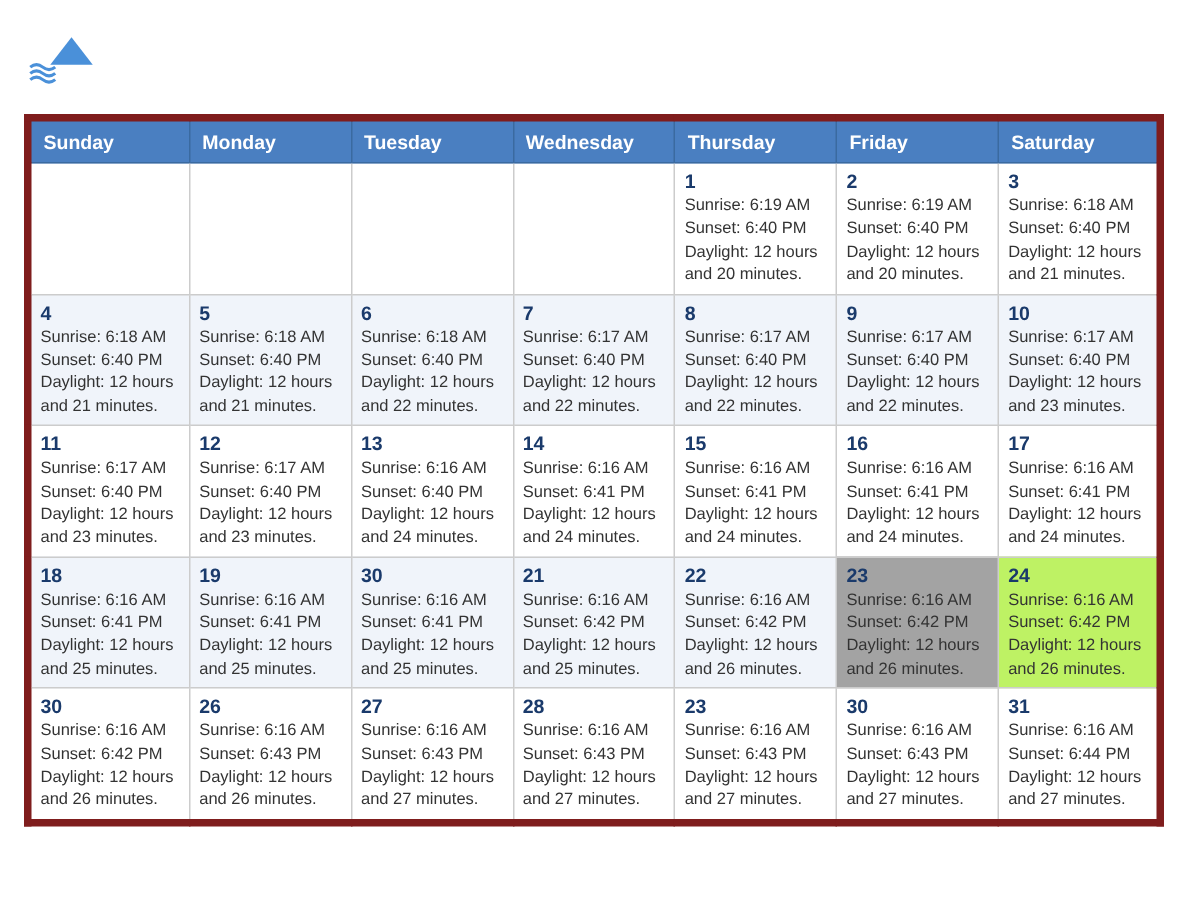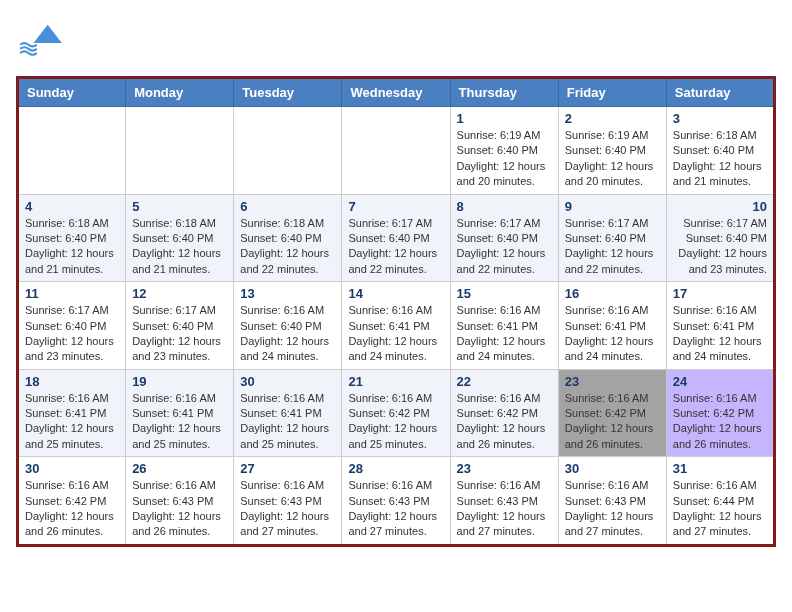--- a/index.html
+++ b/index.html
@@ -24,21 +24,21 @@
       font-weight: bold;
       color: #1a3a6b;
     }
     .subtitle {
       font-size: 16px;
       color: #333;
     }
     .calendar {
       width: 100%;
       border-collapse: collapse;
-      border: 3px solid #7f1d1d;
+      border: 5px solid #7f1d1d;
     }
     .calendar th {
       background-color: #4a7fc1;
       color: white;
       text-align: left;
       padding: 6px 8px;
       font-size: 13px;
       font-weight: bold;
       border: 1px solid #3a6aa0;
     }
@@ -194,21 +194,21 @@
 Daylight: 12 hours
 and 22 minutes.</div>
         </td>
         <td style="background: rgb(240, 244, 250);">
           <span class="day-number">9</span>
           <div class="day-info" style="white-space: pre-line;">Sunrise: 6:17 AM
 Sunset: 6:40 PM
 Daylight: 12 hours
 and 22 minutes.</div>
         </td>
-        <td style="background: rgb(240, 244, 250); text-align: right;">
+        <td style="background: rgb(240, 244, 250);">
           <span class="day-number">10</span>
           <div class="day-info" style="white-space: pre-line;">Sunrise: 6:17 AM
 Sunset: 6:40 PM
 Daylight: 12 hours
 and 23 minutes.</div>
         </td>
       </tr>
       <tr>
         <td>
           <span class="day-number">11</span>
@@ -296,21 +296,21 @@
 Daylight: 12 hours
 and 26 minutes.</div>
         </td>
         <td style="background: #a3a3a3;">
           <span class="day-number">23</span>
           <div class="day-info" style="white-space: pre-line;">Sunrise: 6:16 AM
 Sunset: 6:42 PM
 Daylight: 12 hours
 and 26 minutes.</div>
         </td>
-        <td style="background: #c4b5fd;">
+        <td style="background: #bef264;">
           <span class="day-number">24</span>
           <div class="day-info" style="white-space: pre-line;">Sunrise: 6:16 AM
 Sunset: 6:42 PM
 Daylight: 12 hours
 and 26 minutes.</div>
         </td>
       </tr>
       <tr>
         <td>
           <span class="day-number">30</span>

